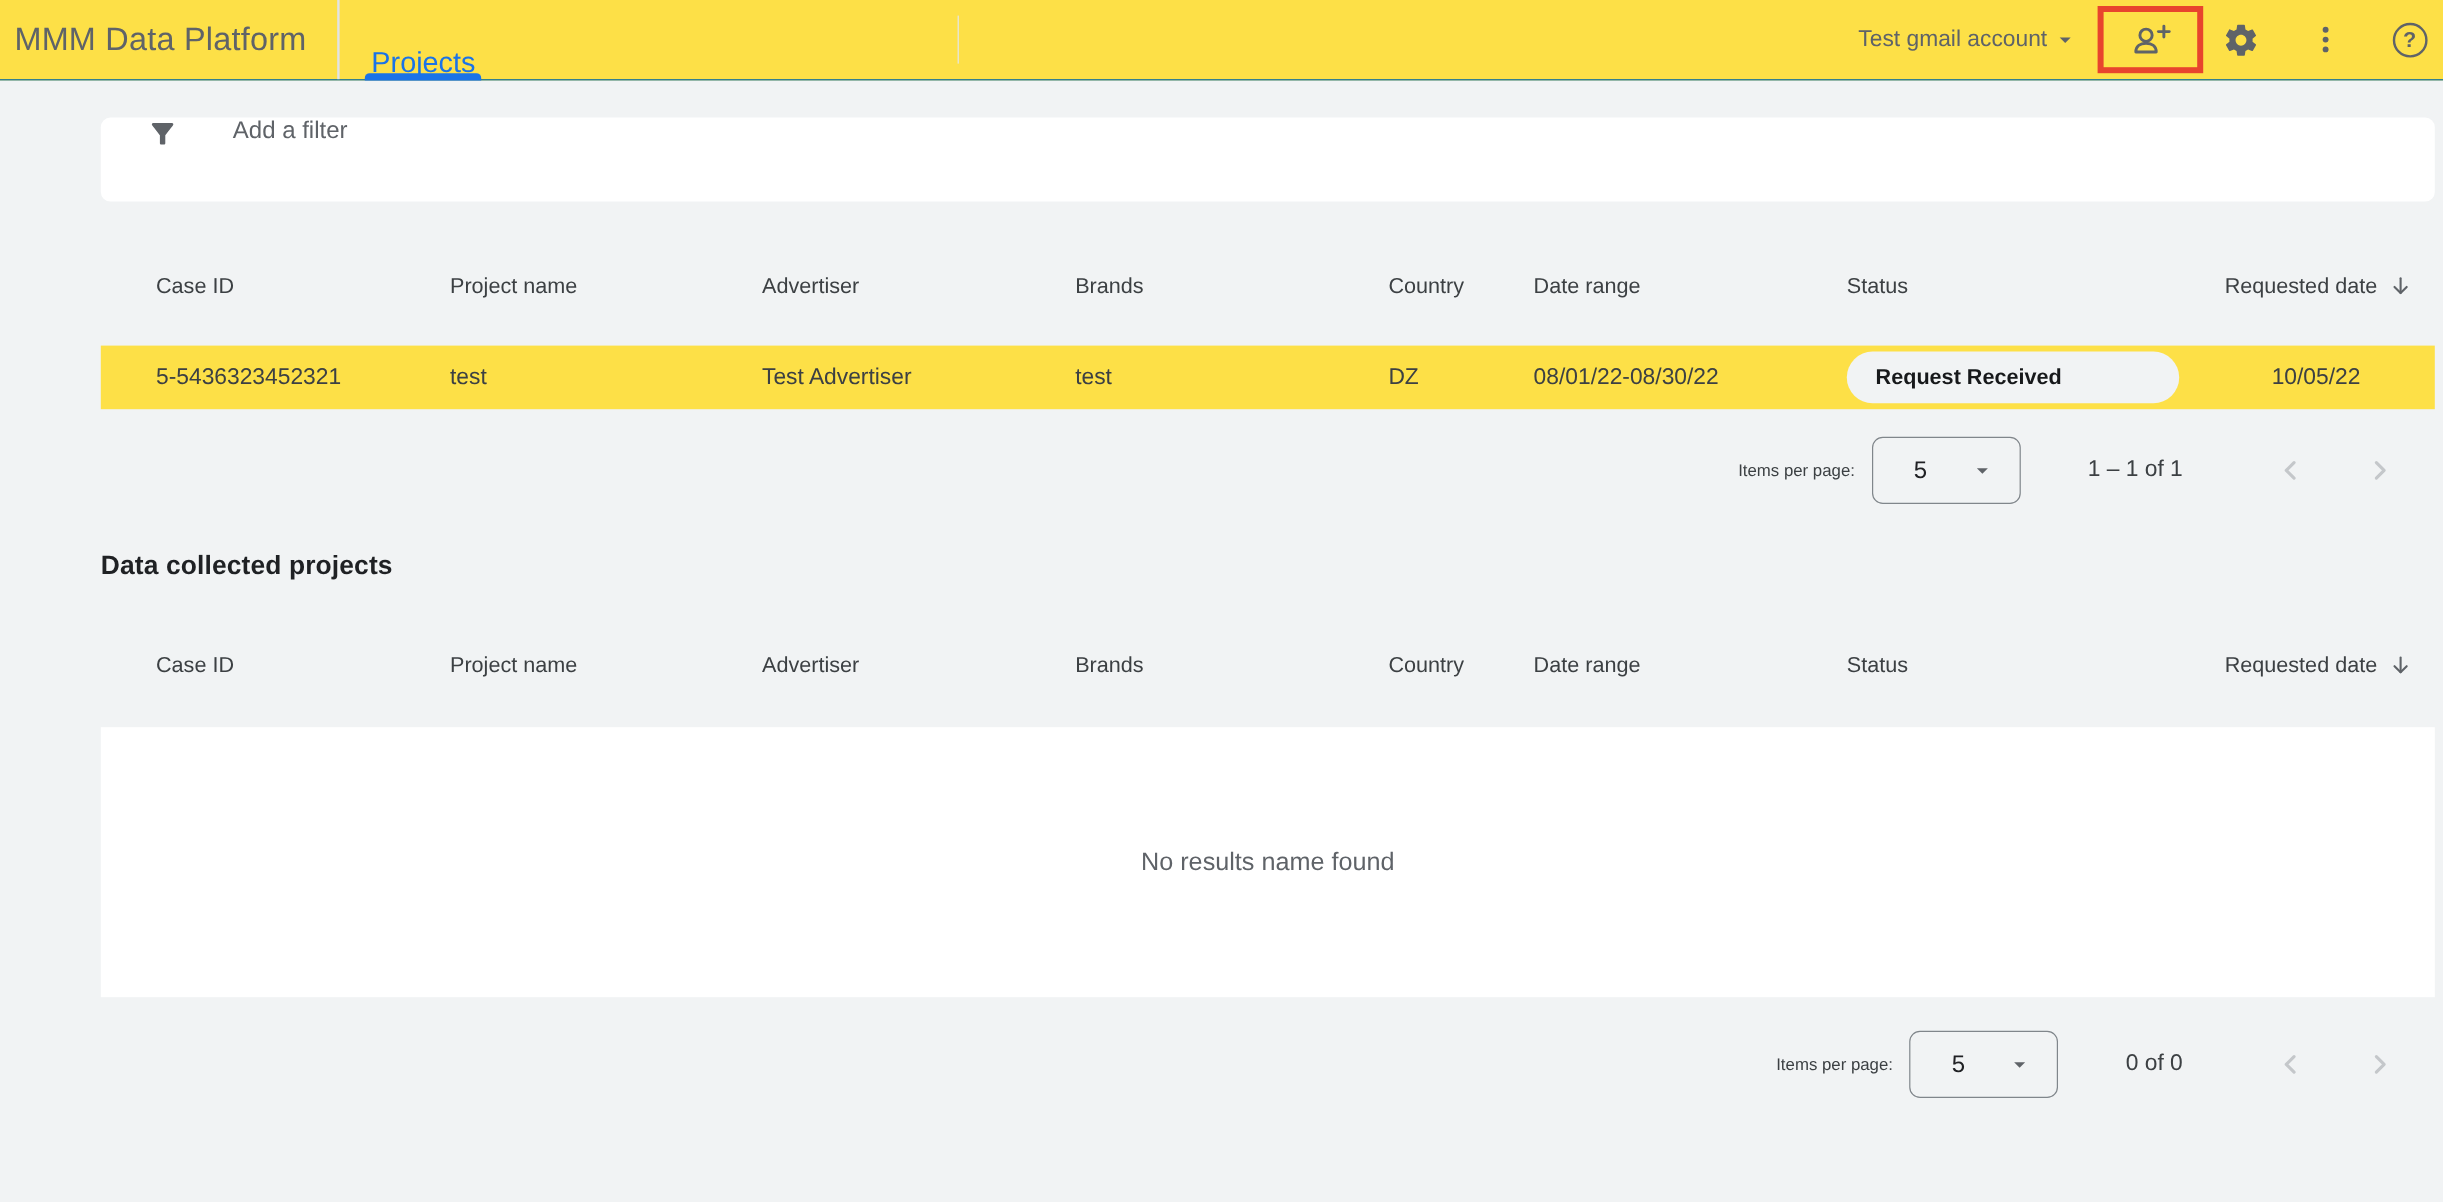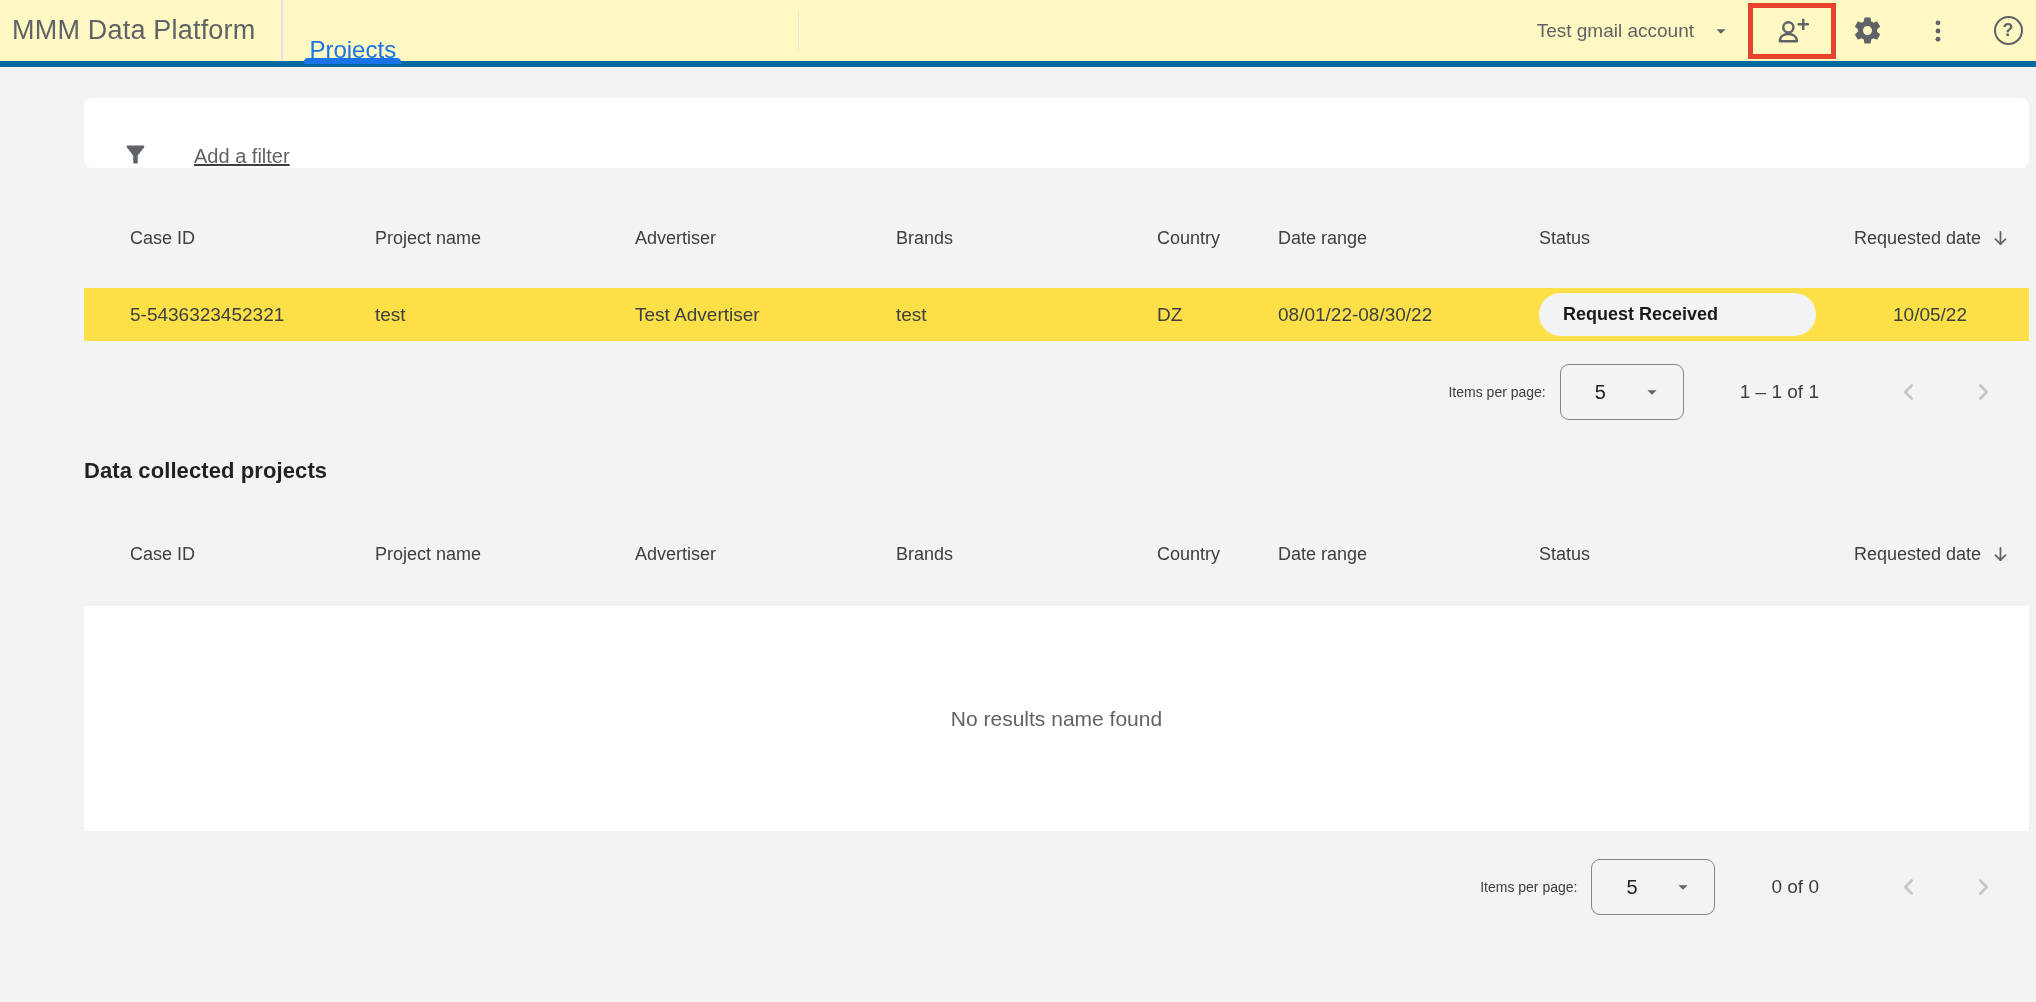--- a/index.html
+++ b/index.html
@@ -7,40 +7,40 @@
   body {
     font-family: "Liberation Sans", "DejaVu Sans", sans-serif;
     background: #f1f3f4;
     color: #3c4043;
     --accent: #1a73e8;
     --annotation: #e8442d;
   }
 
   
   .app-header {
-    height: 67px; background: #fef9c3; border-bottom: 6px solid #0369a1;
+    height: 67px; background: #fde047; border-bottom: 1px solid #0369a1;
     display: flex; align-items: center; position: relative; width: 2036px;
   }
   .app-title {
     font-size: 27px; color: #5f6368; letter-spacing: .2px;
     padding-left: 12px; white-space: nowrap;
   }
   .hdr-divider { width: 2px; background: #e1e3e6; align-self: stretch; margin-left: 26px; }
   .hdr-divider-2 { width: 1px; height: 40px; background: #e4e6e8; margin-left: 400px; align-self: center; }
   .tab {
     margin-left: 24px; height: 67px; display: flex; align-items: flex-end;
     position: relative; cursor: pointer; padding: 0 2px;
   }
   .tab-label { color: var(--accent); font-size: 24px; }
   .tab-underline {
     position: absolute; left: -3px; right: -3px; bottom: 0; height: 6px;
     background: var(--accent); border-radius: 4px 4px 0 0;
   }
   .hdr-right { margin-left: auto; display: flex; align-items: center; padding-right: 6px; }
-  .account { display: flex; align-items: center; gap: 16px; cursor: pointer; padding: 8px 2px; }
+  .account { display: flex; align-items: center; gap: 4px; cursor: pointer; padding: 8px 2px; }
   .account-label { font-size: 19px; color: #5f6368; white-space: nowrap; }
   .icon-btn {
     width: 44px; height: 44px; display: flex; align-items: center; justify-content: center;
     background: none; border: none; cursor: pointer; border-radius: 50%;
   }
   .annotation-box {
     width: 88px; height: 56px; border: 5px solid var(--annotation);
     display: flex; align-items: center; justify-content: center; margin-left: 14px; margin-right: 9px;
   }
   .gear-btn { margin-right: 27px; }
@@ -50,21 +50,21 @@
     display: flex; align-items: center; justify-content: center;
     font-size: 18px; font-weight: 700; color: #5f6368;
   }
 
   
   .content { padding: 31px 7px 0 84px; }
   .inner { width: 1945px; }
 
   .filter-bar {
     height: 70px; background: #ffffff; border-radius: 8px;
-    display: flex; align-items: flex-end; cursor: text; text-decoration: underline;
+    display: flex; align-items: flex-start; cursor: text;
   }
   .filter-bar .funnel { margin-left: 38px; }
   .filter-placeholder { margin-left: 45px; font-size: 20px; color: #5f6368; }
 
   .section-title { margin-top: 27px; font-size: 22px; font-weight: 700; color: #1f2124; letter-spacing: .1px; }
 
   .grid {
     display: grid;
     grid-template-columns: 245px 260px 261px 261px 121px 261px 297px 1fr;
     align-items: center;

